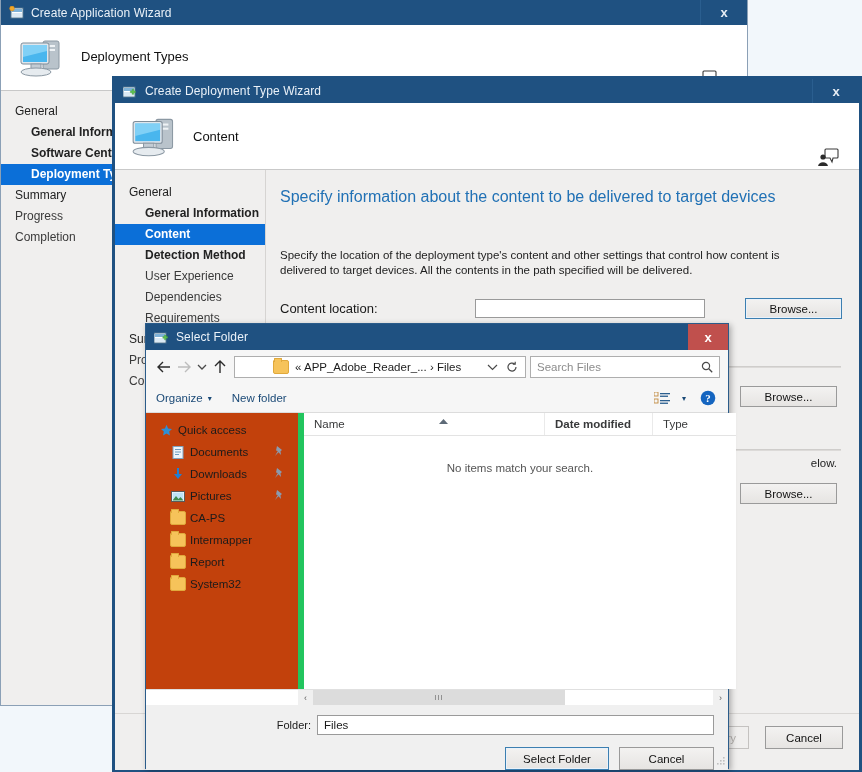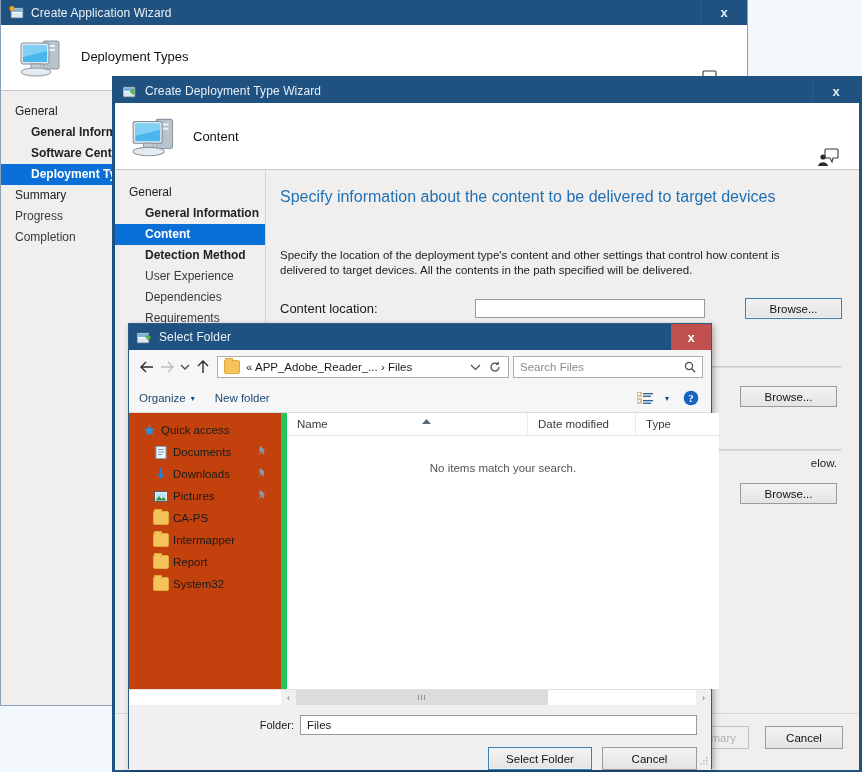--- a/index.html
+++ b/index.html
@@ -59,37 +59,37 @@
   .btn{
     background:linear-gradient(#f3f2f1,#e6e4e2);
     border:1px solid #9a9a9a;font-size:11.5px;color:#111;
     display:flex;align-items:center;justify-content:center;box-sizing:border-box;
   }
   .btn.focusring{border-color:#3c7fb1;box-shadow:inset 0 0 0 1px #eaf2fa;}
   .btn.disabled{color:#b4b1ae;border-color:#c4c2c0;background:#f0efee;}
   .hr{height:1px;background:#dcdad8;border-top:1px solid #cfcdcb;}
 
   
-  #selfolder{left:128px;top:323px;width:584px;height:446px;
+  #selfolder{left:145px;top:323px;width:584px;height:446px;
     background:#f0f0f0;border:1px solid #2b5c8a;box-sizing:border-box;
     box-shadow:2px 2px 6px rgba(0,0,0,.30);}
   #selfolder .titlebar{height:26px;background:#1f5181;}
   #selfolder .navbar{height:34px;background:#f6f6f6;display:flex;align-items:center;padding:0 8px;}
   #selfolder .cmdbar{height:28px;background:#f6f6f6;display:flex;align-items:center;padding:0 10px;position:relative;}
   #selfolder .explorer{display:flex;height:276px;background:#fff;border-top:1px solid #dcdcdc;}
   #selfolder .leftpane{width:152px;background:#c2410c;border-right:6px solid #22c55e;padding-top:6px;flex:none;overflow:hidden;}
   #selfolder .rightpane{flex:1;background:#fff;position:relative;}
   #selfolder .colhdr{height:22px;display:flex;border-bottom:1px solid #e3e3e3;background:#fff;position:relative;}
   .col{font-size:11.5px;color:#38393a;display:flex;align-items:center;padding-left:10px;box-sizing:border-box;border-left:1px solid #eaeaea;}
   .col:first-child{border-left:none;}
   .emptymsg{text-align:center;font-size:11.5px;color:#555;padding-top:26px;}
 
   .navbtn{width:20px;height:22px;display:flex;align-items:center;justify-content:center;font-size:15px;color:#2b2b2b;}
   .navbtn.dim{color:#bdbdbd;}
-  .crumbbar{flex:1;height:22px;background:#fff;border:1px solid #aeaeae;display:flex;align-items:center;margin:0 4px;box-sizing:border-box;}
+  .crumbbar{flex:1;height:22px;background:#fff;border:1px solid #aeaeae;display:flex;align-items:center;margin:0 4px;box-sizing:border-box;padding-left:32px;}
   .crumbbar .cb-text{font-size:11.5px;color:#1b1b1b;white-space:nowrap;}
   .searchbox{width:190px;height:22px;background:#fff;border:1px solid #aeaeae;display:flex;align-items:center;justify-content:space-between;box-sizing:border-box;padding:0 6px;}
   .searchbox span{font-size:11.5px;color:#8c8c8c;}
 
   .navrow{height:22px;display:flex;align-items:center;font-size:11.5px;color:#1b1b1b;position:relative;}
   .navrow.qa{color:#1b1b1b;}
   .navrow .lbl{margin-left:4px;}
   .pin{position:absolute;right:14px;color:#8a9bb0;font-size:11px;}
   .folder-ico{width:14px;height:12px;background:#f6c35a;border:1px solid #e0a93c;border-radius:1px 2px 2px 2px;position:relative;flex:none;}
   .folder-ico:before{content:"";position:absolute;left:0;top:-3px;width:6px;height:3px;background:#f6c35a;border:1px solid #e0a93c;border-bottom:none;border-radius:1px 1px 0 0;}
@@ -420,21 +420,21 @@
     <div class="rightpane">
       <div class="colhdr">
         <div class="col" style="width:240px;position:relative;">
           <span>Name</span>
           <span style="position:absolute;left:135px;top:1px;">
             <svg width="9" height="5" viewBox="0 0 9 5">
                 <path d="M4.5 0 L9 5 H0 Z" fill="#5d6a77"></path>
               </svg>
           </span>
         </div>
-        <div class="col" style="width:108px;">
+        <div class="col" style="width:108px;font-weight:bold;">
           <span>Date modified</span>
         </div>
         <div class="col" style="width:84px;">
           <span>Type</span>
         </div>
       </div>
       <div class="emptymsg">No items match your search.</div>
     </div>
   </div>
 

